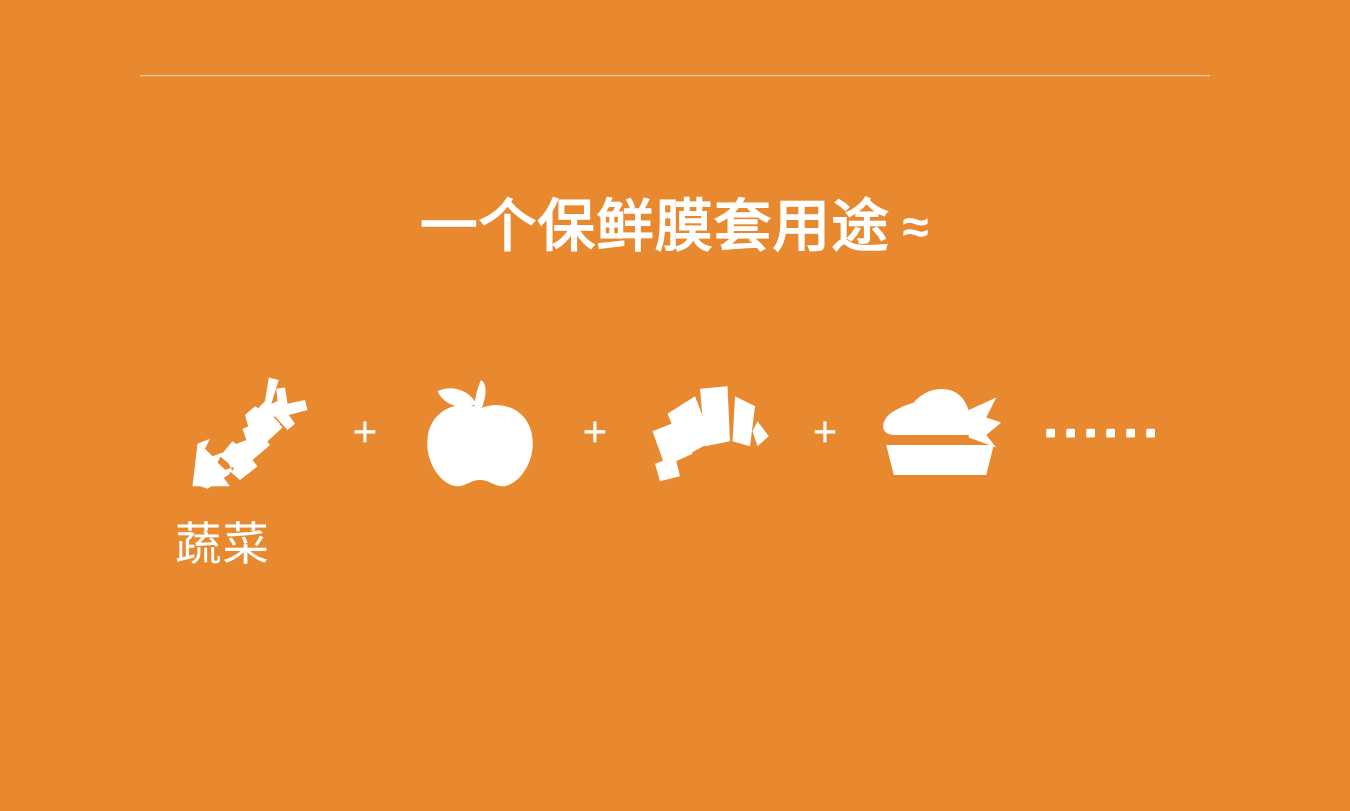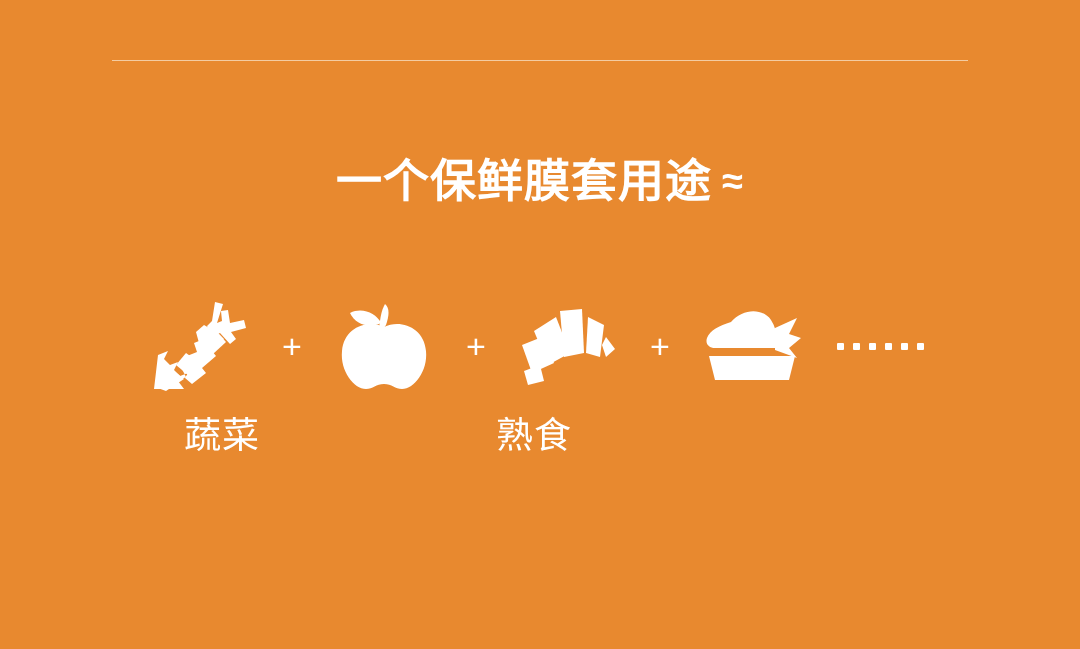--- a/index.html
+++ b/index.html
@@ -117,21 +117,21 @@
     top: 408px;
     width: 810px;
     height: 56px;
     display: flex;
     align-items: center;
     justify-content: flex-start;
   }
   .label {
     width: 120px;
     flex: 0 0 auto;
-    text-align: right;
+    text-align: left;
     color: #ffffff;
     font-size: 37px;
     font-weight: normal;
     line-height: 1.1;
     letter-spacing: 1px;
   }
   .label-gap   { flex: 0 0 auto; width: 64px; }
   .label-blank { flex: 0 0 auto; width: 120px; }
 </style>
 </head>
@@ -268,17 +268,16 @@
       <i></i>
     </div>
 
   </div>
 
   <div class="label-row">
     <div class="label">蔬菜</div>
     <div class="label-gap"></div>
     <div class="label-gap"></div>
     <div class="label-gap"></div>
-    <div class="label">熟食</div>
     <div class="label-blank"></div>
   </div>
 
 </div>
 
 </body></html>

